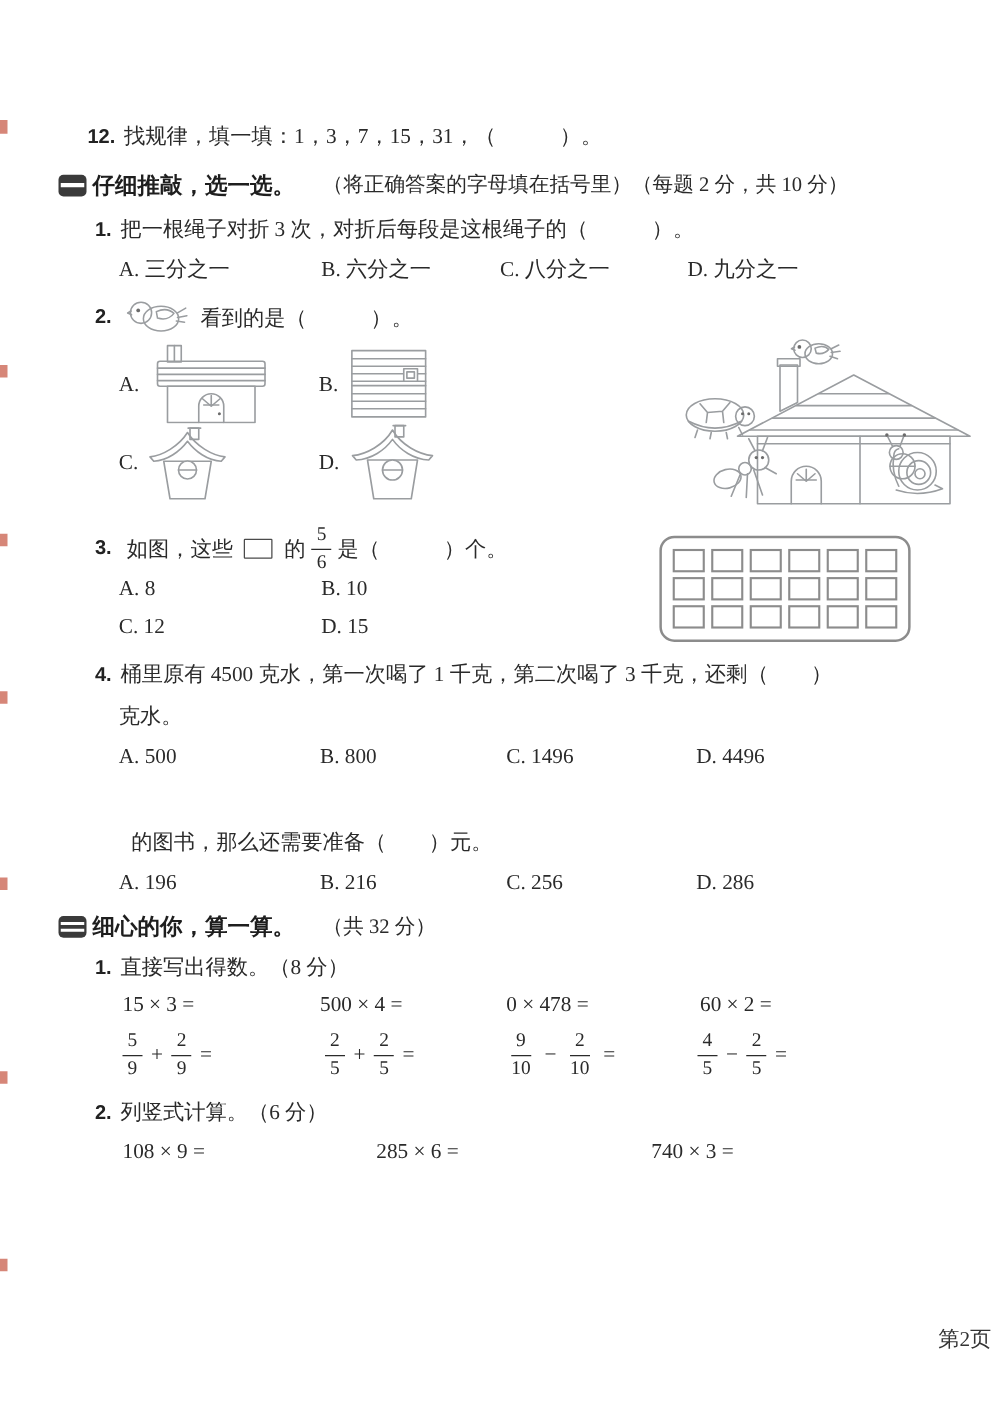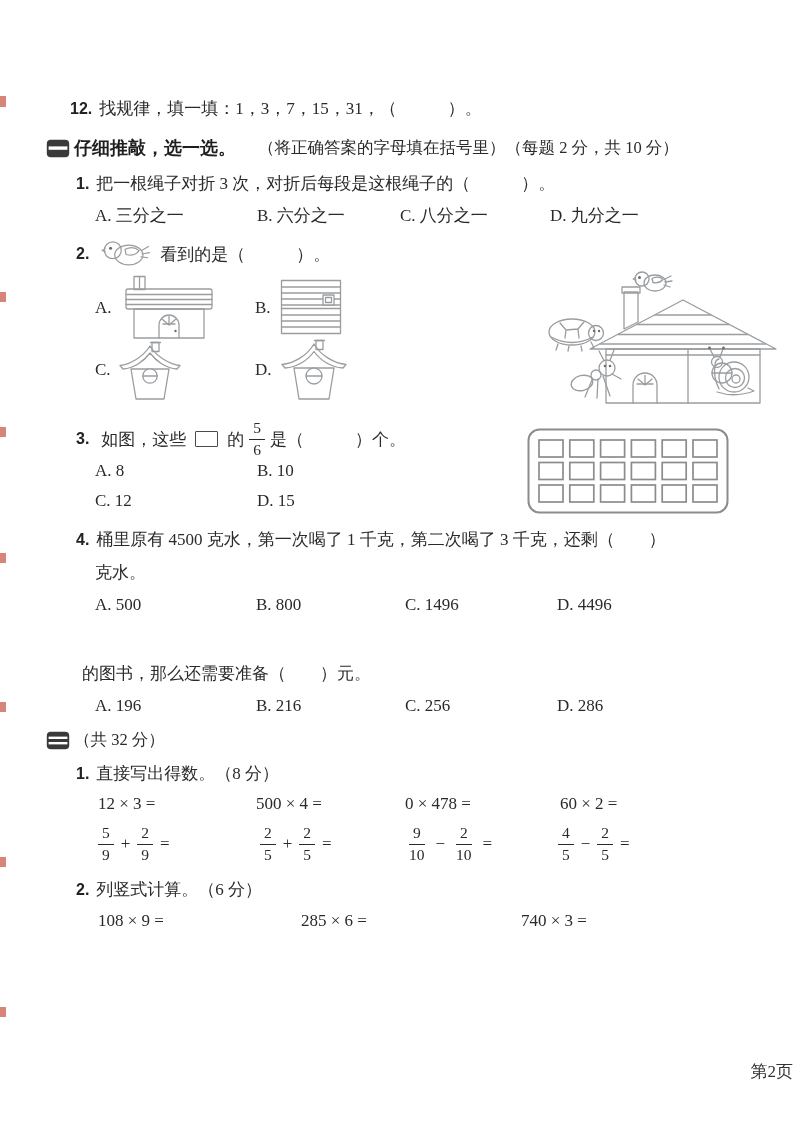--- a/index.html
+++ b/index.html
@@ -246,44 +246,45 @@
   <div class="abs" style="top:561px;left:95px">
     <span>克水。</span>
   </div>
   <div class="optrow" style="top:595px">
     <span class="opt" style="left:95px">A. 500</span>
     <span class="opt" style="left:256px">B. 800</span>
     <span class="opt" style="left:405px">C. 1496</span>
     <span class="opt" style="left:557px">D. 4496</span>
   </div>
 
-  <div class="abs" style="top:662px;left:82px">
+  <div class="abs" style="top:662px;left:105px">
     <span>的图书，那么还需要准备（　　）元。</span>
   </div>
   <div class="optrow" style="top:696px">
     <span class="opt" style="left:95px">A. 196</span>
     <span class="opt" style="left:256px">B. 216</span>
     <span class="opt" style="left:405px">C. 256</span>
     <span class="opt" style="left:557px">D. 286</span>
   </div>
 
   <div class="abs sec" style="top:729px;left:46px">
     <svg width="24" height="19" viewBox="0 0 24 19">
       <rect x="0.8" y="0.8" width="22.4" height="17.4" rx="4" fill="#3a3a3a"></rect>
       <rect x="2.6" y="5.6" width="18.8" height="2.4" fill="#ffffff"></rect>
       <rect x="2.6" y="11" width="18.8" height="2.4" fill="#ffffff"></rect>
     </svg>
+    <span class="title">细心的你，算一算。</span>
     <span class="note">（共 32 分）</span>
   </div>
 
   <div class="abs" style="top:762px;left:76px">
     <span class="qnum">1.</span><span>直接写出得数。（8 分）</span>
   </div>
   <div class="mrow" style="top:794px">
-    <span style="left:98px">12 × 3 =</span>
+    <span style="left:98px">15 × 3 =</span>
     <span style="left:256px">500 × 4 =</span>
     <span style="left:405px">0 × 478 =</span>
     <span style="left:560px">60 × 2 =</span>
   </div>
 
   <div class="abs" style="top:820px;left:0;right:0;height:48px">
     <span class="fexpr" style="left:98px">
       <span class="frac">
           <span class="fn">5</span>
           <span class="fd">9</span>

